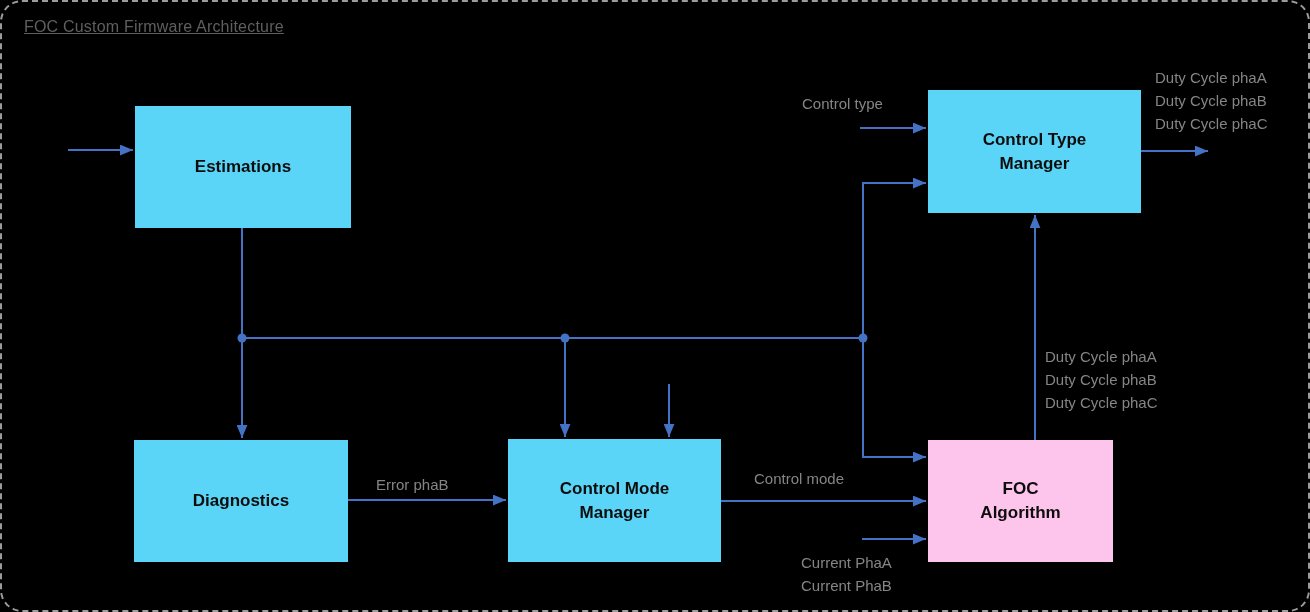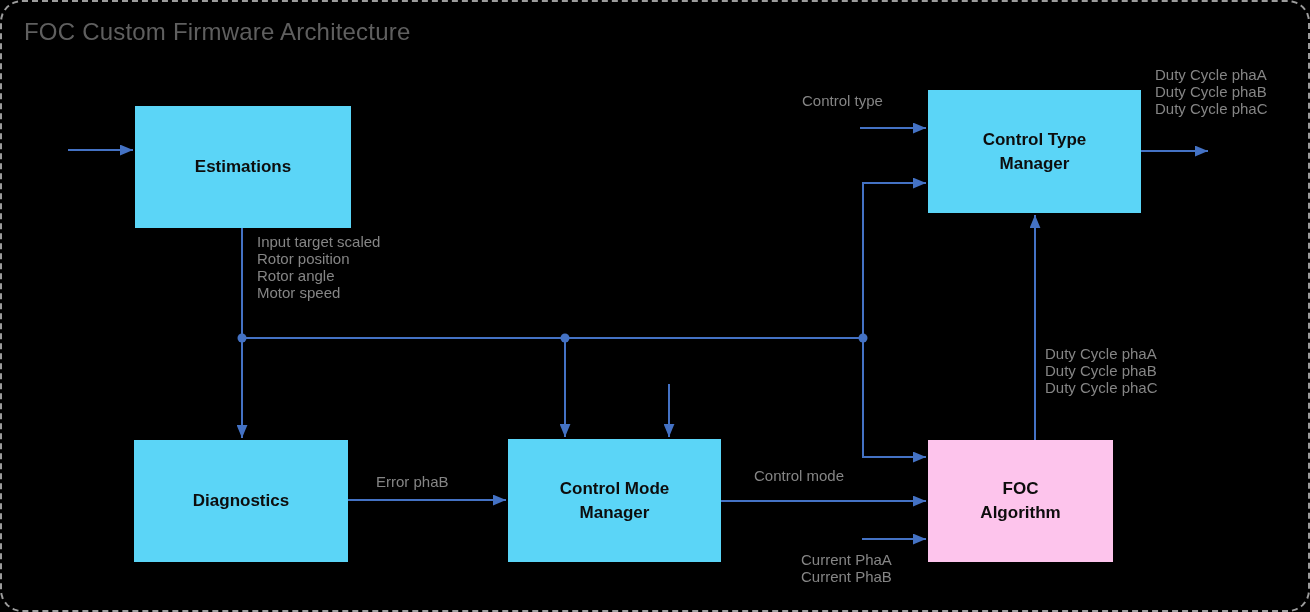--- a/index.html
+++ b/index.html
@@ -15,24 +15,25 @@
     background: #000000;
     border: 2px dashed #9c9c9c;
     border-radius: 22px;
     box-sizing: border-box;
     overflow: hidden;
   }
   .diagram-title {
     position: absolute;
     left: 22px;
     top: 16px;
-    font-size: 24px;
+    font-size: 16px;
     color: #5f5f5f;
     letter-spacing: 0.2px;
     white-space: pre;
+    text-decoration: underline;
   }
   .connector-layer {
     position: absolute;
     left: 0; top: 0;
     width: 1310px;
     height: 612px;
   }
   .block {
     position: absolute;
     display: flex;
@@ -51,21 +52,21 @@
   .b-estimations { left: 133px; top: 88px;  width: 216px; height: 122px; margin-top: 16px; }
   .b-diagnostics { left: 132px; top: 438px; width: 214px; height: 122px; }
   .b-cmm         { left: 506px; top: 437px; width: 213px; height: 123px; }
   .b-ctm         { left: 926px; top: 88px;  width: 213px; height: 123px; }
   .b-foc         { left: 926px; top: 438px; width: 185px; height: 122px; }
 
   .note {
     position: absolute;
     font-size: 15px;
     color: #858585;
-    line-height: 17px;
+    line-height: 23px;
     white-space: pre-line;
   }
   .n-inputs-left   { left: 16px;   top: 86px;  line-height: 26px; }
   .n-est-outputs   { left: 255px;  top: 231px; }
   .n-control-type  { left: 800px;  top: 90px;  }
   .n-duty-out      { left: 1153px; top: 64px;  }
   .n-duty-foc      { left: 1043px; top: 343px; }
   .n-cm-req        { left: 681px;  top: 372px; line-height: 26px; }
   .n-control-mode  { left: 752px;  top: 465px; }
   .n-error-flag    { left: 374px;  top: 471px; }
@@ -108,24 +109,20 @@
 
   <div class="block cyan b-estimations">Estimations</div>
   <div class="block cyan b-diagnostics">Diagnostics</div>
   <div class="block cyan b-cmm">Control Mode
 Manager</div>
   <div class="block cyan b-ctm">Control Type
 Manager</div>
   <div class="block pink b-foc">FOC
 Algorithm</div>
 
-  <div class="note n-est-outputs">Input target scaled
-Rotor position
-Rotor angle
-Motor speed</div>
   <div class="note n-control-type">Control type</div>
   <div class="note n-duty-out">Duty Cycle phaA
 Duty Cycle phaB
 Duty Cycle phaC</div>
   <div class="note n-duty-foc">Duty Cycle phaA
 Duty Cycle phaB
 Duty Cycle phaC</div>
   <div class="note n-control-mode">Control mode</div>
   <div class="note n-error-flag">Error phaB</div>
   <div class="note n-currents">Current PhaA

